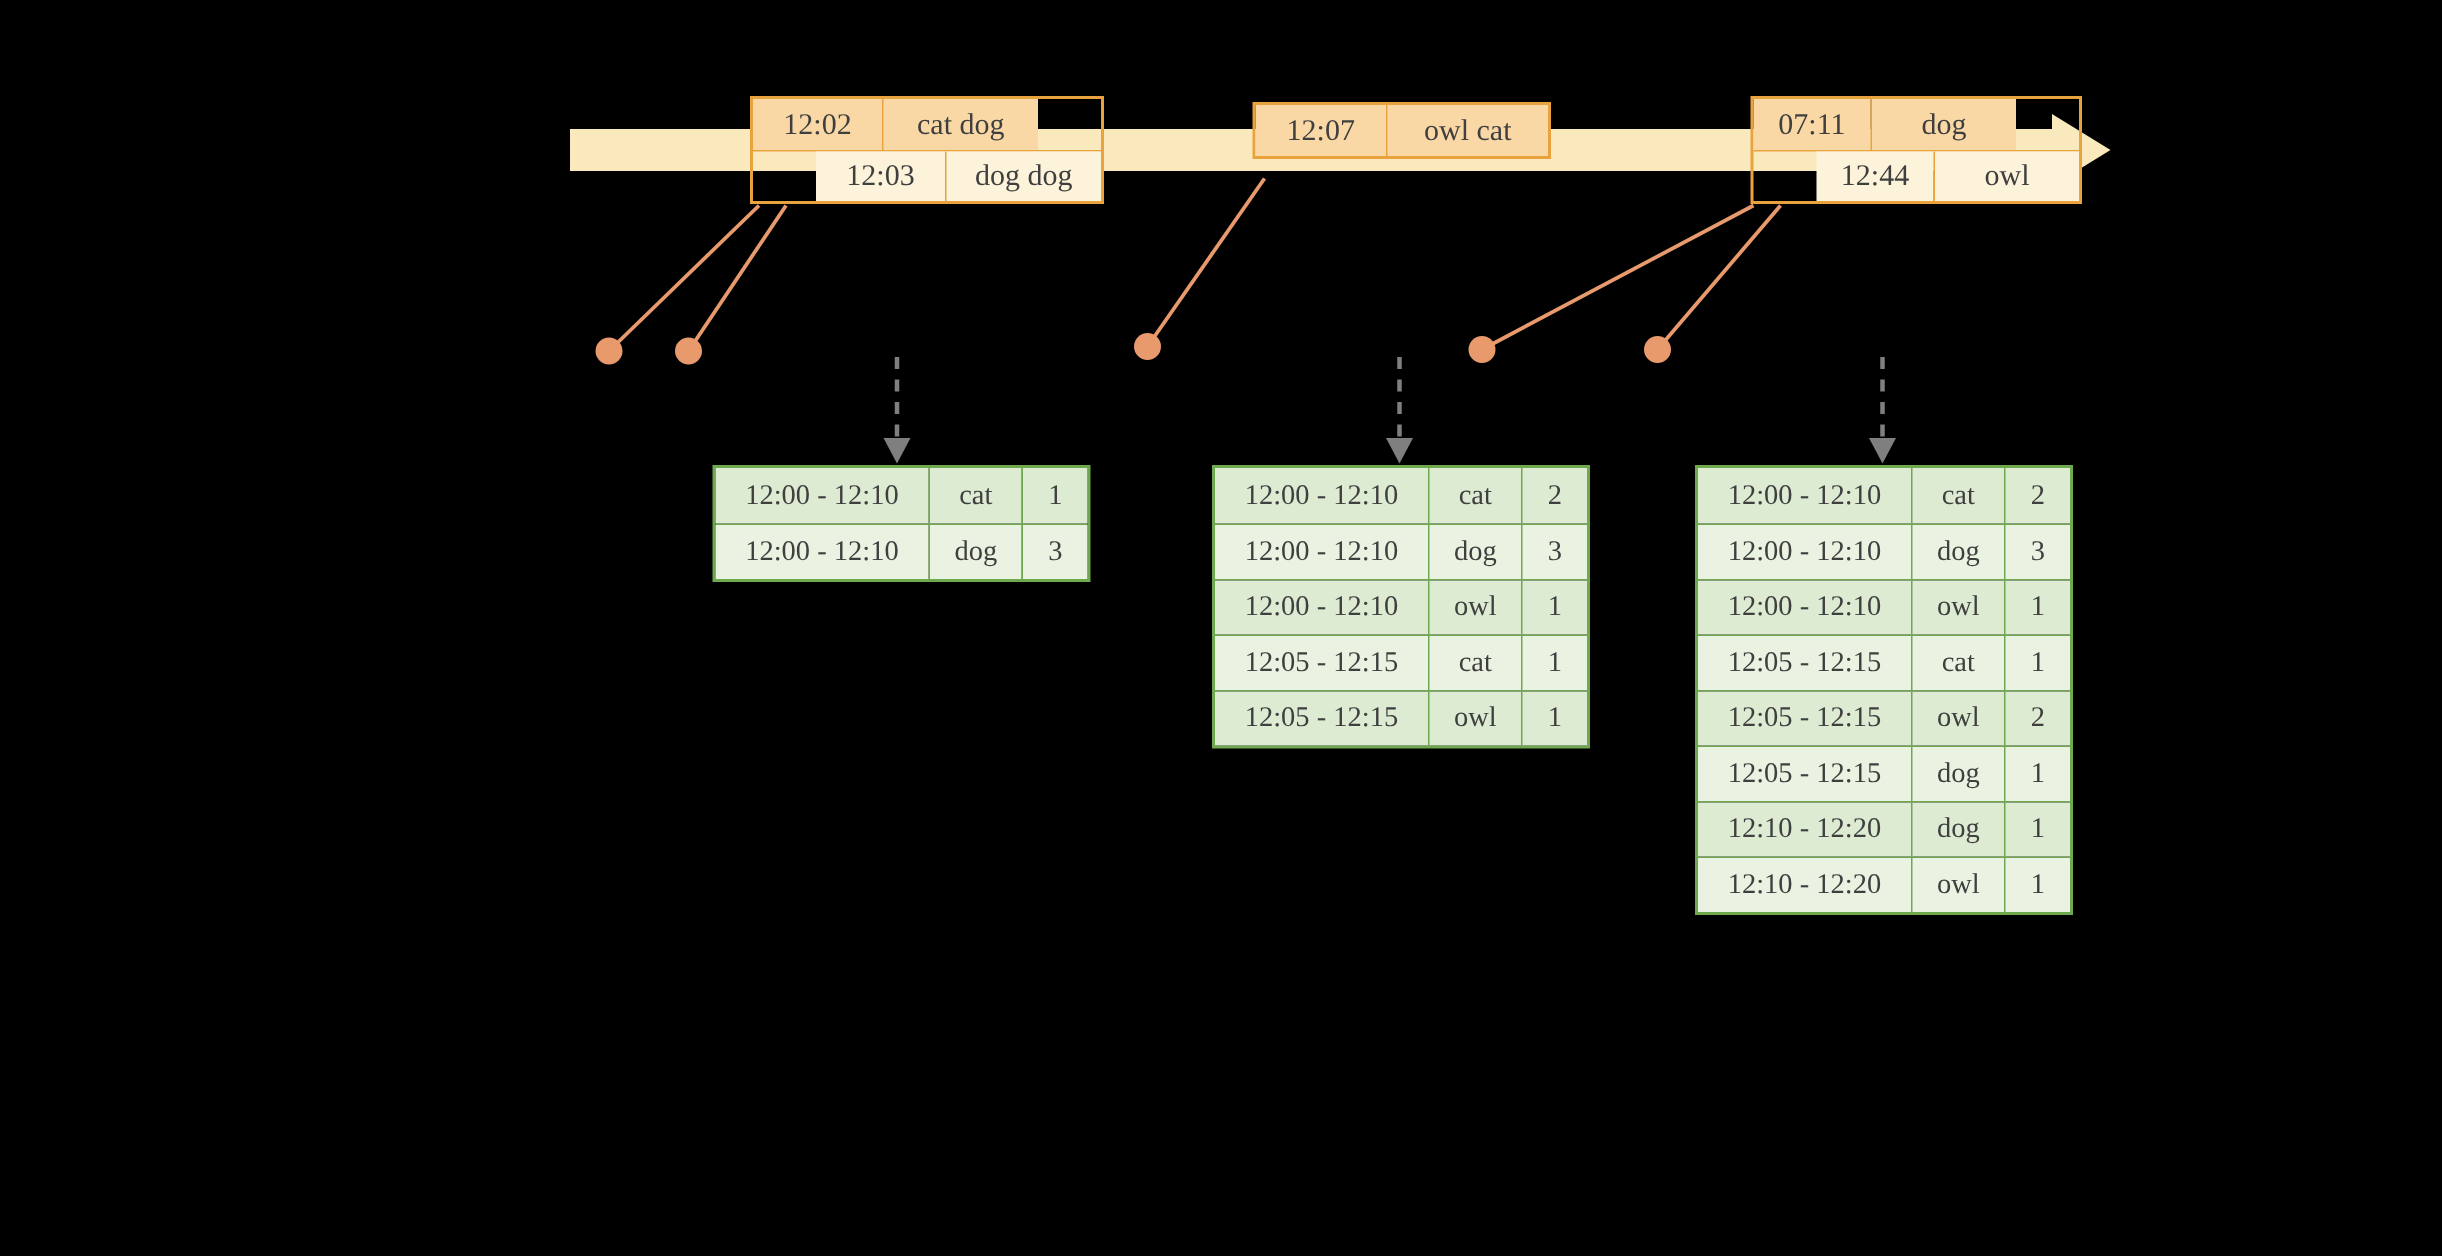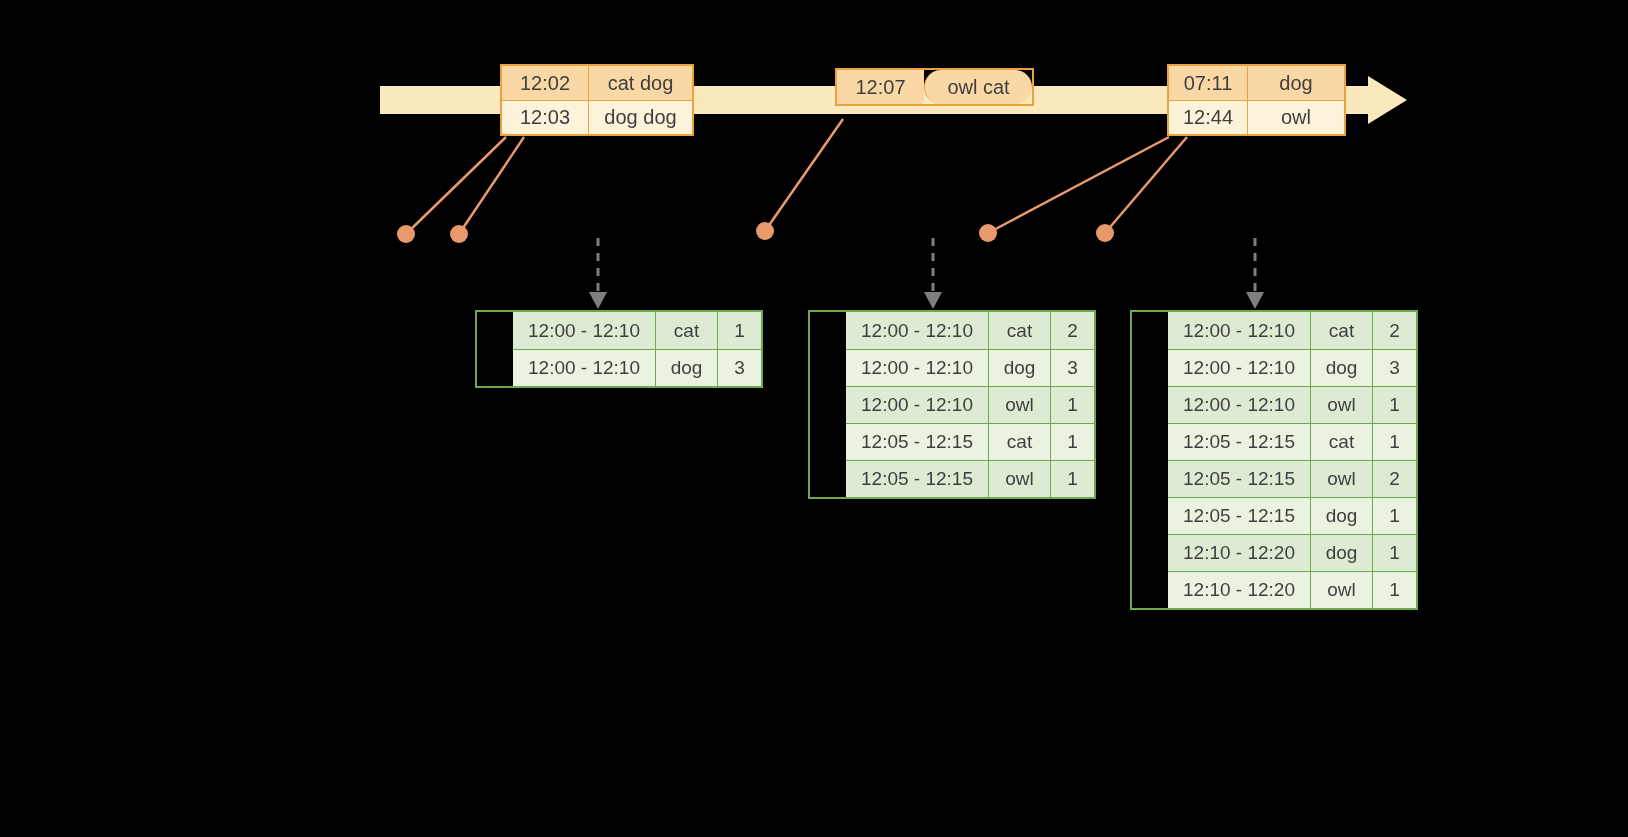--- a/index.html
+++ b/index.html
@@ -2,50 +2,50 @@
 <html style="--background: #000000; --timeline-fill: #FBE9BE; --event-border: #E9A33E; --event-row-dark: #F9D8A6; --event-row-light: #FDF3DB; --dot: #E99A6D; --connector: #E99A6D; --dashed-arrow: #7F7F7F; --result-border: #6EA84F; --result-row-dark: #DEEBD3; --result-row-light: #EAF3E1; --text: #3F3F3F;"><head>
 <meta charset="utf-8">
 <style>
   * { margin:0; padding:0; box-sizing:border-box; }
   html,body { background:#000; }
   .canvas {
     position:relative;
     width:1628px; height:837px;
     background:var(--background,#000);
     overflow:hidden;
-    font-family:Liberation Sans, sans-serif;
+    font-family:Liberation Serif, serif;
   }
   svg.layer { position:absolute; left:0; top:0; pointer-events:none; }
 
   
   .etable, .rtable { position:absolute; }
   .etable { border:2px solid var(--event-border); }
-  .rtable { border:2px solid var(--result-border);padding-left:36px; }
+  .rtable { border:2px solid var(--result-border); }
   .row { display:grid; }
   .etable .row { height:34px; }
   .rtable .row { height:37px; }
   .et1 .row { grid-template-columns:86px 104px; }
   .et2 .row { grid-template-columns:87px 108px; }
   .et3 .row { grid-template-columns:78px 97px; }
   .rtable .row { grid-template-columns:142px 62px 44px; }
-  .etable .row + .row { border-top:1px solid var(--event-border); }
+  .etable .row + .row { border-top:1px solid var(--event-border);padding-left:42px; }
   .rtable .row + .row { border-top:1px solid var(--result-border); }
   .cell {
     display:flex; align-items:center; justify-content:center;
     font-size:20px; color:var(--text); white-space:nowrap;
   }
   .rtable .cell { font-size:19px; }
   .etable .cell + .cell { border-left:1px solid var(--event-border); }
   .rtable .cell + .cell { border-left:1px solid var(--result-border); }
   
   .etable .row.odd  .cell { background:var(--event-row-dark); }
   .etable .row.even .cell { background:var(--event-row-light); }
   
   .et2 .row .c0 { background:var(--event-row-dark); }
-  .et2 .row .c1 { background:var(--event-row-light);border-radius:17px; }
+  .et2 .row .c1 { background:var(--event-row-light); }
   
   .rtable .row.odd  .cell { background:var(--result-row-dark); }
   .rtable .row.even .cell { background:var(--result-row-light); }
 
   .et1 { left:500px;  top:64px; }
   .et2 { left:835px;  top:68px; }
   .et3 { left:1167px; top:64px; }
   .rt1 { left:475px;  top:310px; }
   .rt2 { left:808px;  top:310px; }
   .rt3 { left:1130px; top:310px; }

